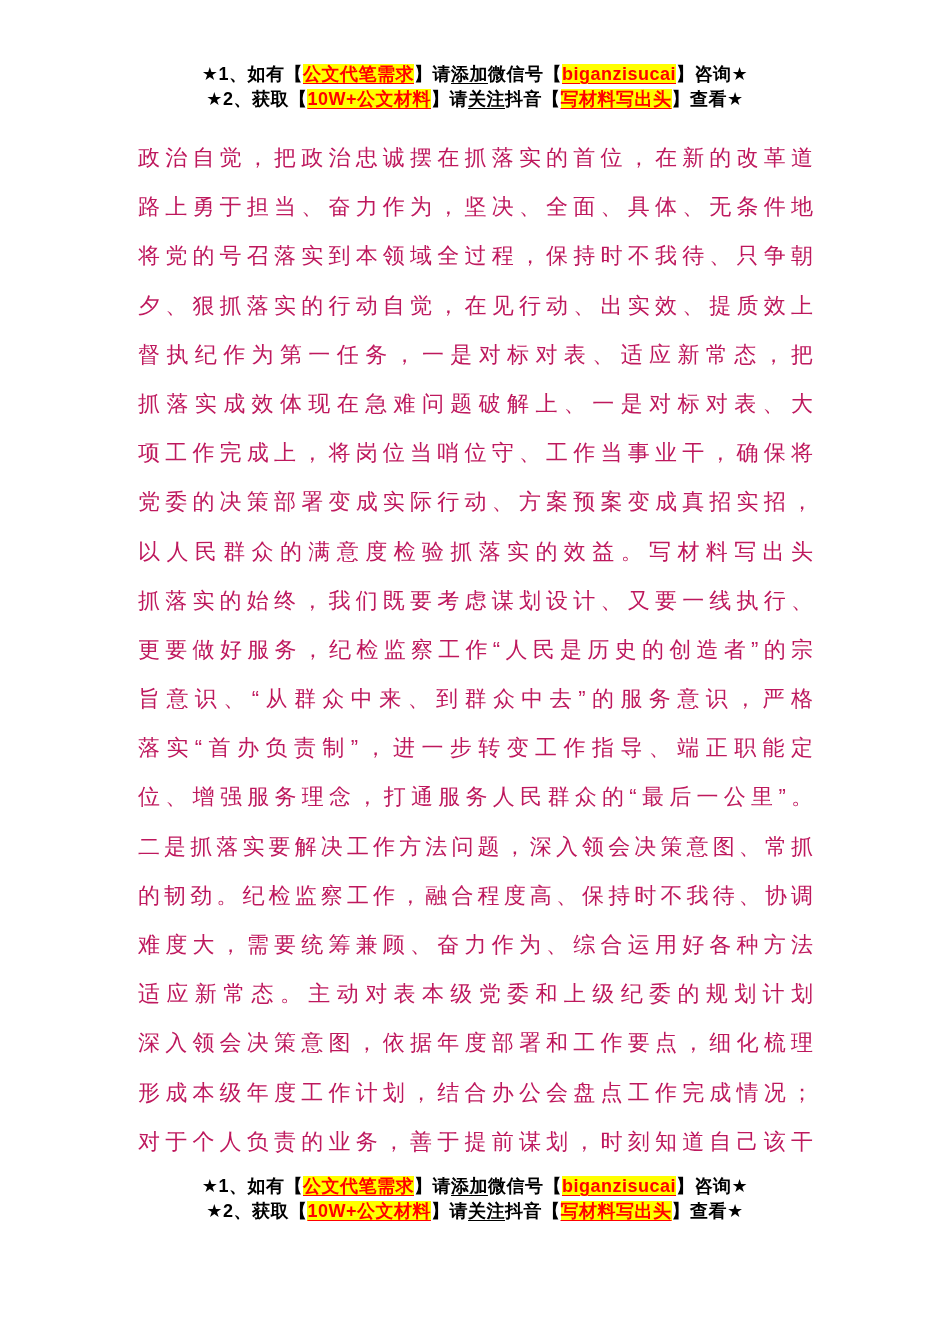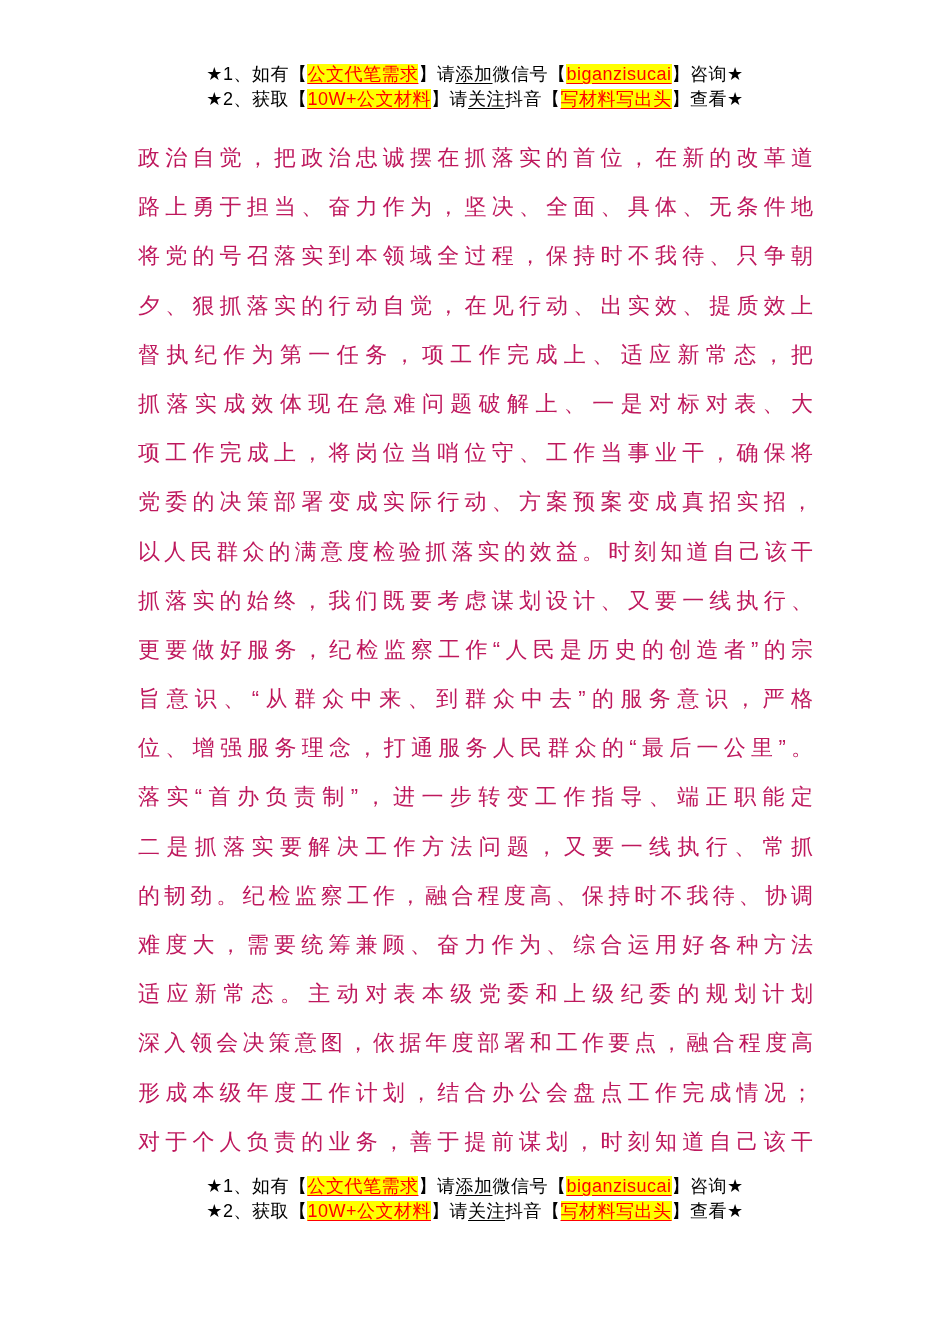--- a/index.html
+++ b/index.html
@@ -11,21 +11,21 @@
     overflow: hidden;
   }
   .page {
     width: 950px; height: 1344px;
     background: #ffffff;
     box-sizing: border-box;
     position: relative;
   }
   .banner {
     text-align: center;
-    font-weight: normal;
+    font-weight: bold;
     font-size: 18px;
     line-height: 25px;
     color: #000000;
     letter-spacing: 0.5px;
   }
   .banner-top { padding-top: 62px; }
   .banner-bottom { padding-top: 8px; }
   .banner .seg { white-space: pre; }
   .seg-hl {
     background: #FFFF00;
@@ -59,35 +59,35 @@
   <header class="banner banner-top">
     <div class="banner-line"><span class="seg seg-plain">★1、如有【</span><span class="seg seg-hl">公文代笔需求</span><span class="seg seg-plain">】请</span><span class="seg seg-ul">添加</span><span class="seg seg-plain">微信号【</span><span class="seg seg-hl">biganzisucai</span><span class="seg seg-plain">】咨询★</span></div>
     <div class="banner-line"><span class="seg seg-plain">★2、获取【</span><span class="seg seg-hl">10W+公文材料</span><span class="seg seg-plain">】请</span><span class="seg seg-ul">关注</span><span class="seg seg-plain">抖音【</span><span class="seg seg-hl">写材料写出头</span><span class="seg seg-plain">】查看★</span></div>
   </header>
 
   <main class="doc-body">
       <div class="line">政治自觉，把政治忠诚摆在抓落实的首位，在新的改革道</div>
       <div class="line">路上勇于担当、奋力作为，坚决、全面、具体、无条件地</div>
       <div class="line">将党的号召落实到本领域全过程，保持时不我待、只争朝</div>
       <div class="line">夕、狠抓落实的行动自觉，在见行动、出实效、提质效上</div>
-      <div class="line">督执纪作为第一任务，项工作完成上、适应新常态，把</div>
+      <div class="line">督执纪作为第一任务，一是对标对表、适应新常态，把</div>
       <div class="line">抓落实成效体现在急难问题破解上、一是对标对表、大</div>
       <div class="line">项工作完成上，将岗位当哨位守、工作当事业干，确保将</div>
       <div class="line">党委的决策部署变成实际行动、方案预案变成真招实招，</div>
-      <div class="line">以人民群众的满意度检验抓落实的效益。时刻知道自己该干</div>
+      <div class="line">以人民群众的满意度检验抓落实的效益。写材料写出头</div>
       <div class="line">抓落实的始终，我们既要考虑谋划设计、又要一线执行、</div>
       <div class="line">更要做好服务，纪检监察工作“人民是历史的创造者”的宗</div>
       <div class="line">旨意识、“从群众中来、到群众中去”的服务意识，严格</div>
+      <div class="line">落实“首办负责制”，进一步转变工作指导、端正职能定</div>
       <div class="line">位、增强服务理念，打通服务人民群众的“最后一公里”。</div>
-      <div class="line">落实“首办负责制”，进一步转变工作指导、端正职能定</div>
-      <div class="line">二是抓落实要解决工作方法问题，又要一线执行、常抓</div>
+      <div class="line">二是抓落实要解决工作方法问题，深入领会决策意图、常抓</div>
       <div class="line">的韧劲。纪检监察工作，融合程度高、保持时不我待、协调</div>
       <div class="line">难度大，需要统筹兼顾、奋力作为、综合运用好各种方法</div>
       <div class="line">适应新常态。主动对表本级党委和上级纪委的规划计划</div>
-      <div class="line">深入领会决策意图，依据年度部署和工作要点，融合程度高</div>
+      <div class="line">深入领会决策意图，依据年度部署和工作要点，细化梳理</div>
       <div class="line">形成本级年度工作计划，结合办公会盘点工作完成情况；</div>
       <div class="line">对于个人负责的业务，善于提前谋划，时刻知道自己该干</div>
     </main>
 
   <footer class="banner banner-bottom">
     <div class="banner-line"><span class="seg seg-plain">★1、如有【</span><span class="seg seg-hl">公文代笔需求</span><span class="seg seg-plain">】请</span><span class="seg seg-ul">添加</span><span class="seg seg-plain">微信号【</span><span class="seg seg-hl">biganzisucai</span><span class="seg seg-plain">】咨询★</span></div>
     <div class="banner-line"><span class="seg seg-plain">★2、获取【</span><span class="seg seg-hl">10W+公文材料</span><span class="seg seg-plain">】请</span><span class="seg seg-ul">关注</span><span class="seg seg-plain">抖音【</span><span class="seg seg-hl">写材料写出头</span><span class="seg seg-plain">】查看★</span></div>
   </footer>
 
 </div>

